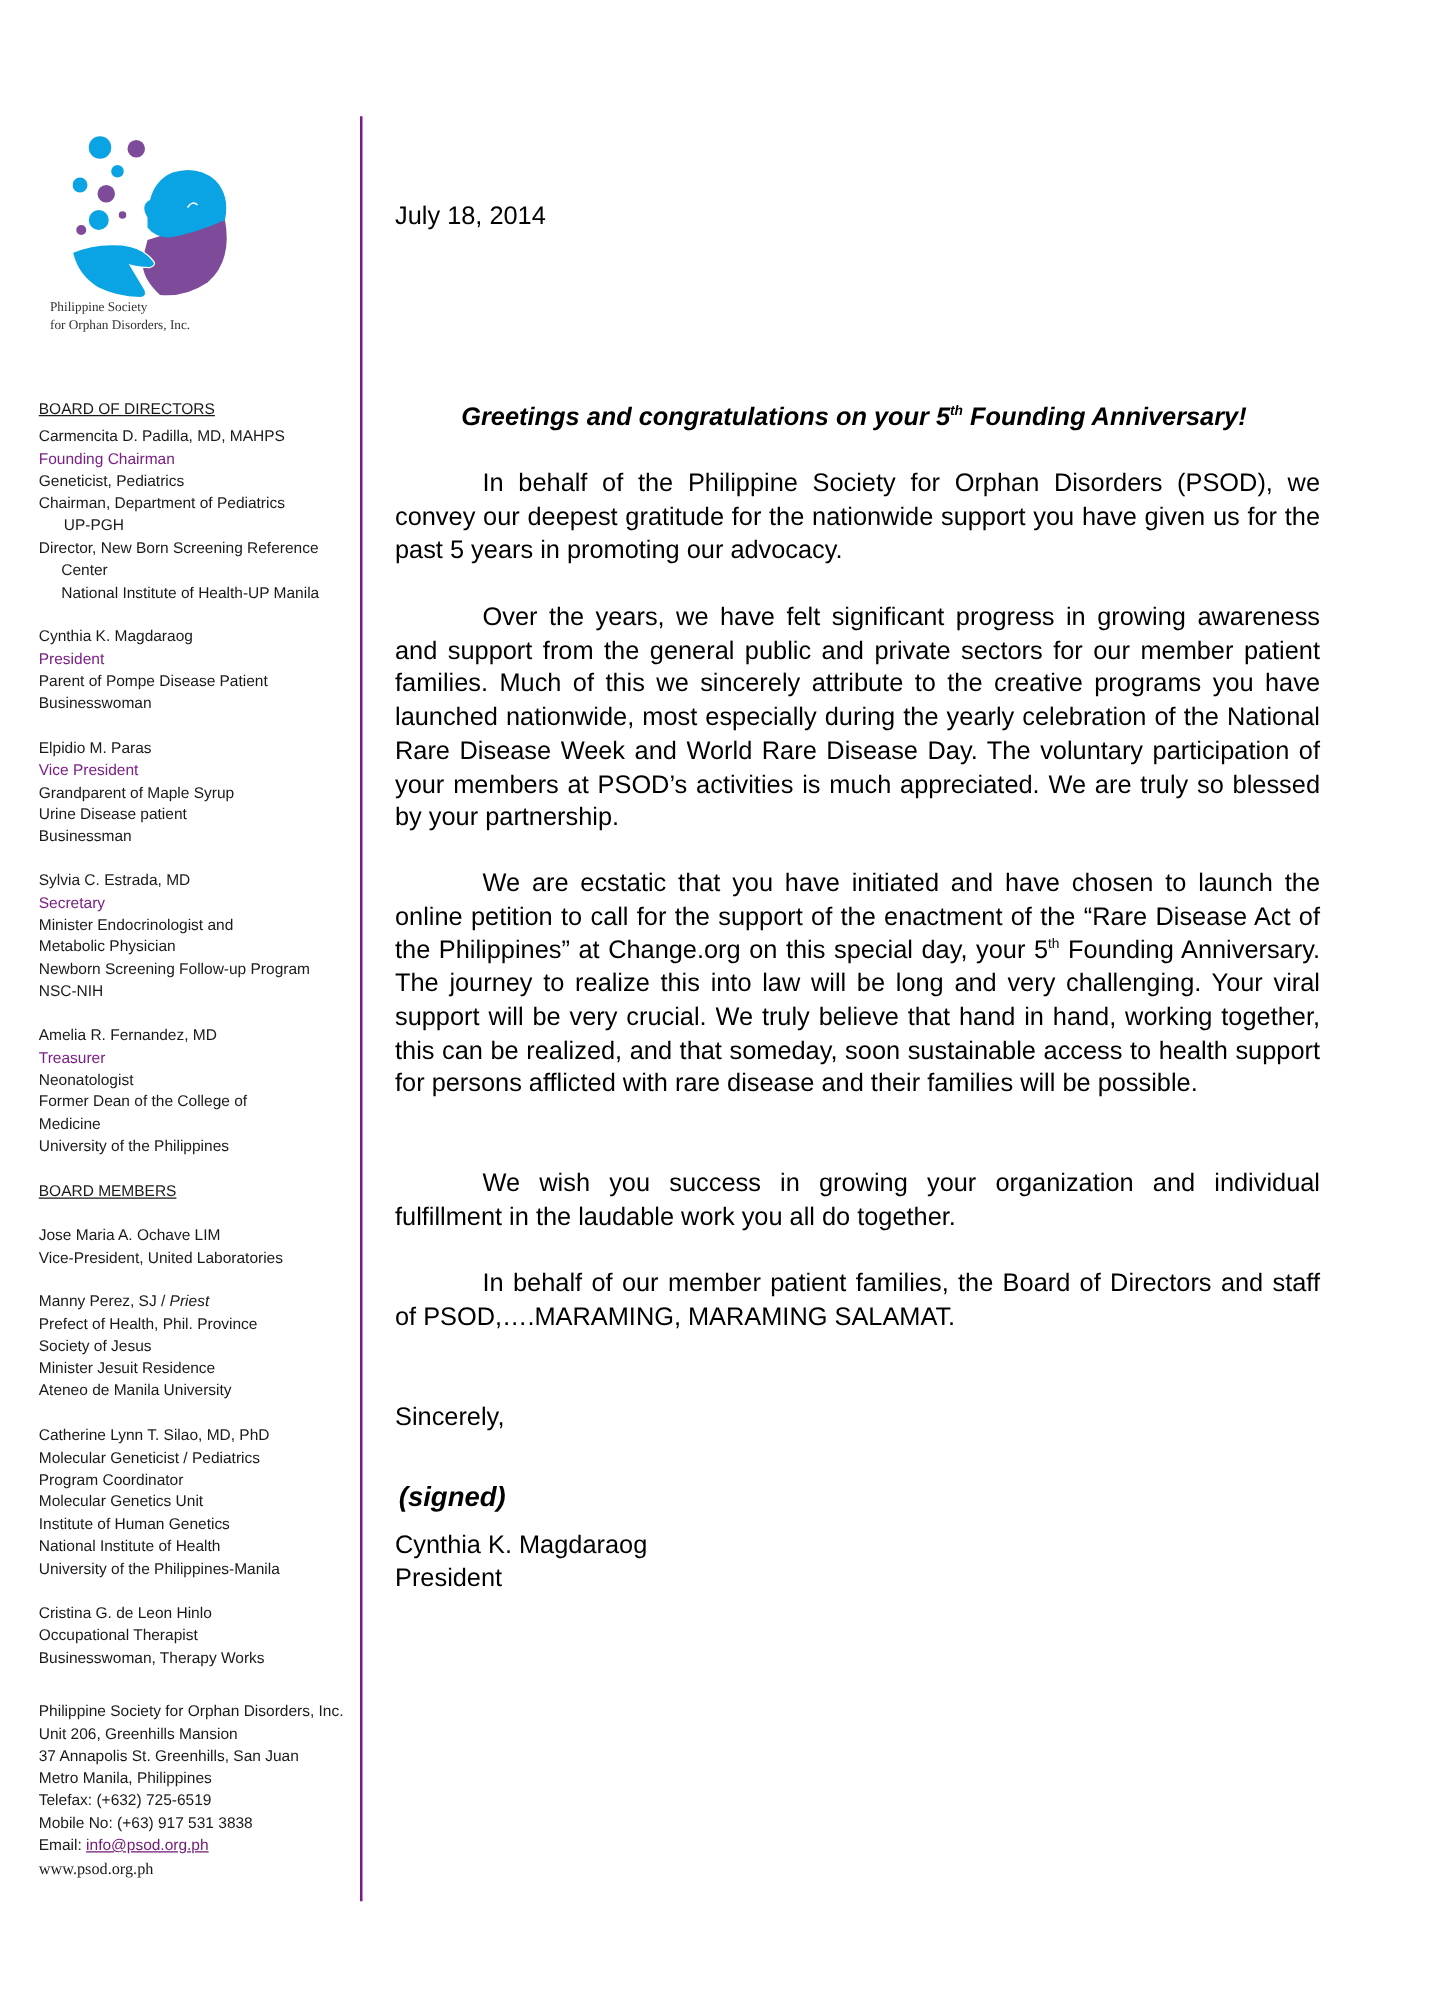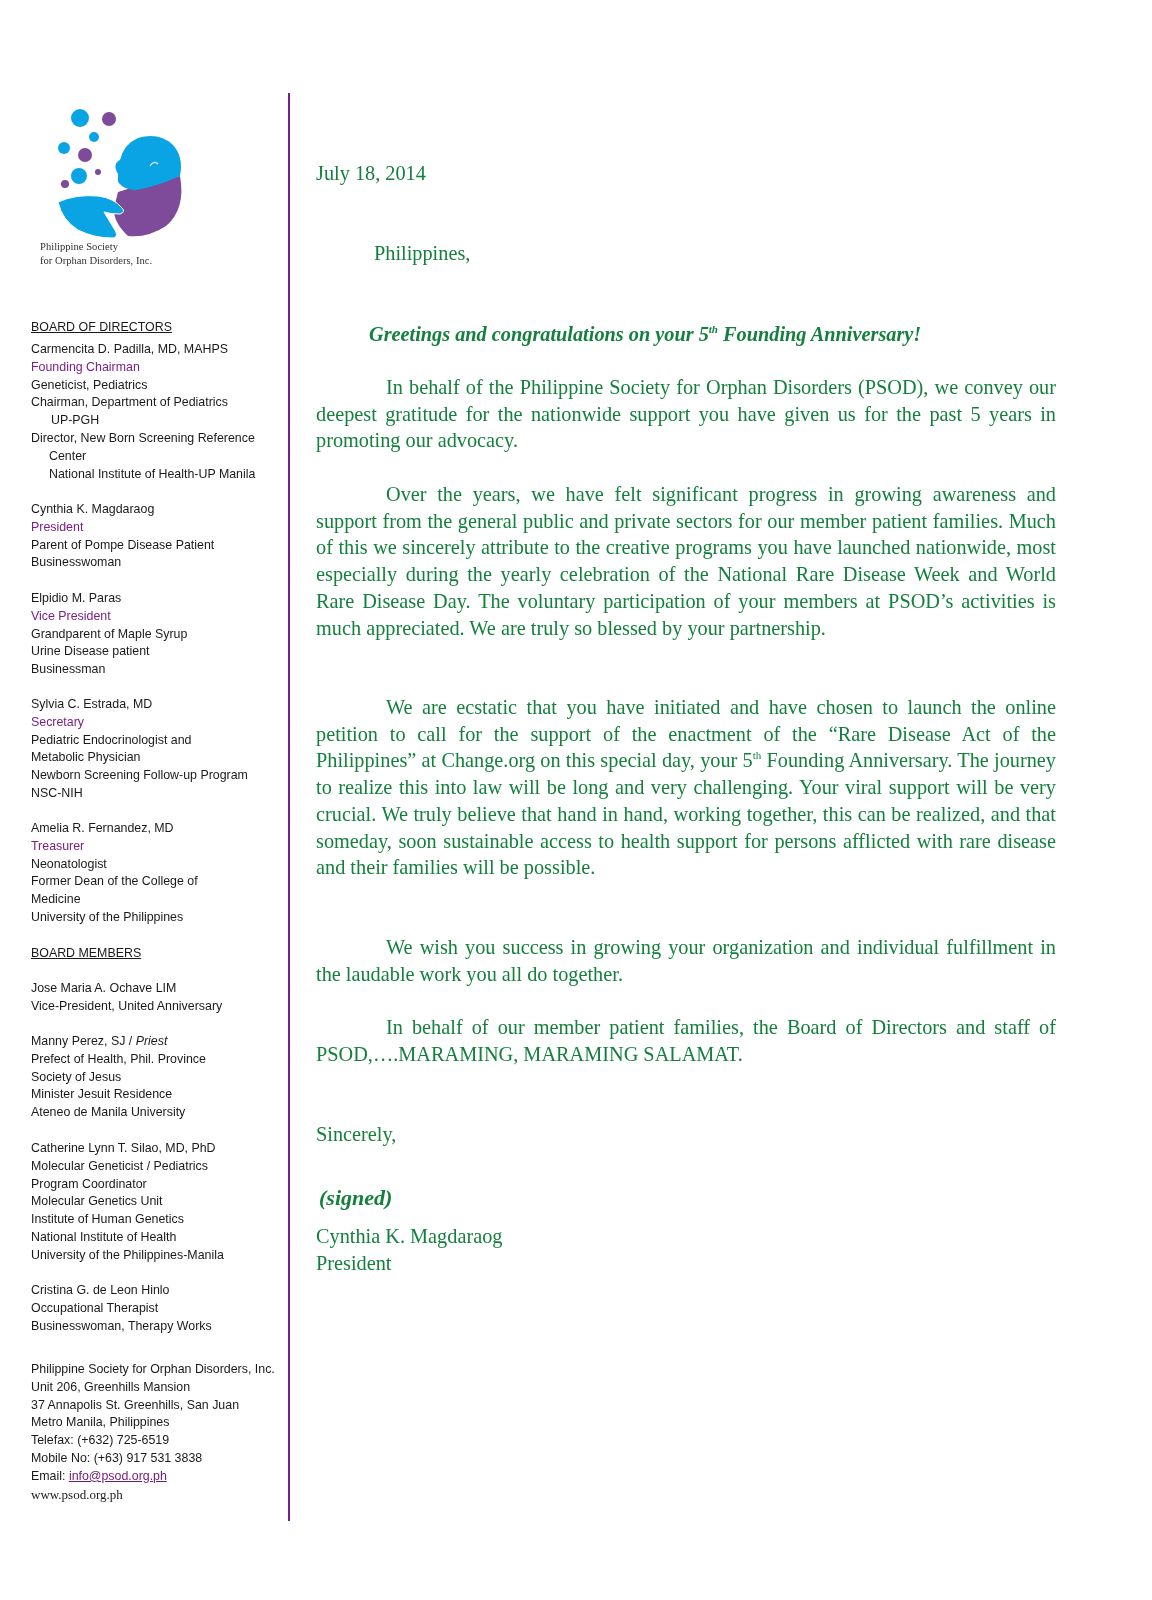--- a/index.html
+++ b/index.html
@@ -7,21 +7,21 @@
     .logo { position: absolute; left: 58px; top: 104px; width: 132px; height: 136px; }
     .logo-caption { position: absolute; left: 40px; top: 240px; width: 170px; font-family: "Liberation Serif", serif; font-size: 10.6px; line-height: 13.5px; color: #333; }
     .side-block { position: absolute; left: 31px; font-family: "Liberation Sans", sans-serif; font-size: 12.4px; color: #1a1a1a; line-height: 17.8px; white-space: nowrap; }
     .side-heading { text-decoration: underline; }
     .role { color: #7b1f86; }
     .indent1 { padding-left: 20px; }
     .indent2 { padding-left: 18px; }
     .email-link { color: #701a75; text-decoration: underline; }
     .web { font-family: "Liberation Serif", serif; font-size: 13px; }
     .divider { position: absolute; left: 288px; top: 93px; width: 2px; height: 1428px; background: #7a1a8c; }
-    .letter { position: absolute; left: 316px; width: 740px; font-family: Liberation Serif, serif; font-size: 20.3px; color: #15803d; line-height: 26.7px; }
+    .letter { position: absolute; left: 316px; width: 740px; font-family: Liberation Sans, sans-serif; font-size: 20.3px; color: #000000; line-height: 26.7px; }
     .just { text-align: justify; }
     .para-indent { text-indent: 70px; }
     .greeting-line { font-weight: bold; font-style: italic; text-align: right; }
     sup { font-size: 11px; line-height: 0; vertical-align: 8px; }
     .salut-cont { padding-left: 58px; }
     .signed { font-weight: bold; font-style: italic; }
   </style>
 </head>
 <body>
 
@@ -73,42 +73,42 @@
   <div>Elpidio M. Paras</div>
   <div class="role">Vice President</div>
   <div>Grandparent of Maple Syrup</div>
   <div>Urine Disease patient</div>
   <div>Businessman</div>
 </div>
 
 <div class="side-block" style="top:696px;">
   <div>Sylvia C. Estrada, MD</div>
   <div class="role">Secretary</div>
-  <div>Pediatric Endocrinologist and</div>
+  <div>Minister Endocrinologist and</div>
   <div>Metabolic Physician</div>
   <div>Newborn Screening Follow-up Program</div>
   <div>NSC-NIH</div>
 </div>
 
 <div class="side-block" style="top:820px;">
   <div>Amelia R. Fernandez, MD</div>
   <div class="role">Treasurer</div>
   <div>Neonatologist</div>
   <div>Former Dean of the College of</div>
   <div>Medicine</div>
   <div>University of the Philippines</div>
 </div>
 
 <div class="side-block" style="top:945px;">
   <div class="side-heading">BOARD MEMBERS</div>
 </div>
 
 <div class="side-block" style="top:980px;">
   <div>Jose Maria A. Ochave LIM</div>
-  <div>Vice-President, United Anniversary</div>
+  <div>Vice-President, United Laboratories</div>
 </div>
 
 <div class="side-block" style="top:1033px;">
   <div><span>Manny Perez, SJ / </span><i>Priest</i></div>
   <div>Prefect of Health, Phil. Province</div>
   <div>Society of Jesus</div>
   <div>Minister Jesuit Residence</div>
   <div>Ateneo de Manila University</div>
 </div>
 
@@ -137,21 +137,20 @@
   <div>Mobile No: (+63) 917 531 3838</div>
   <div><span>Email: </span><a class="email-link">info@psod.org.ph</a></div>
   <div class="web">www.psod.org.ph</div>
 </div>
 
 <div class="divider"></div>
 
 <div class="letter" style="top:160px;">July 18, 2014</div>
 
 <div class="letter" style="top:240px;">
-  <div class="salut-cont">Philippines,</div>
 </div>
 
 <div class="letter" style="top:321px; left:369px;">
   <span class="greeting-line">Greetings and congratulations on your 5</span><sup class="greeting-line">th</sup><span class="greeting-line"> Founding Anniversary!</span>
 </div>
 
 <div class="letter just para-indent" style="top:374px;">In behalf of the Philippine Society for Orphan Disorders (PSOD), we convey our deepest gratitude for the nationwide support you have given us for the past 5 years in promoting our advocacy.</div>
 
 <div class="letter just para-indent" style="top:481px;">Over the years, we have felt significant progress in growing awareness and support from the general public and private sectors for our member patient families.  Much of this we sincerely attribute to the creative programs you have launched nationwide, most especially during the yearly celebration of the National Rare Disease Week and World Rare Disease Day. The voluntary participation of your members at PSOD’s activities is much appreciated. We are truly so blessed by your partnership.</div>
 

